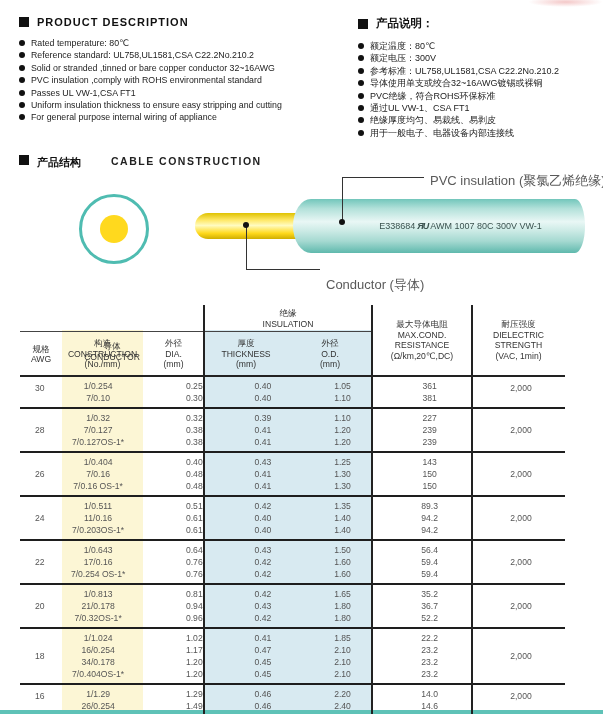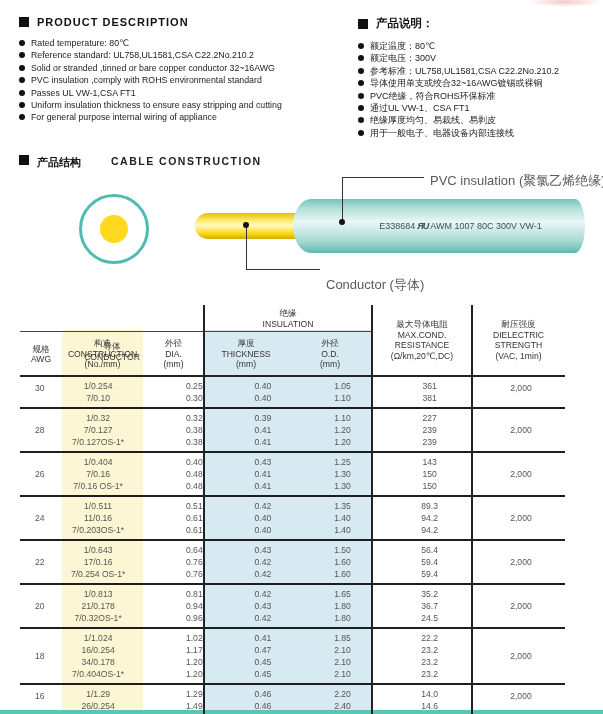--- a/index.html
+++ b/index.html
@@ -358,21 +358,21 @@
 0.94
 0.96</div>
           <div class="cell c-thick">0.42
 0.43
 0.42</div>
           <div class="cell c-od">1.65
 1.80
 1.80</div>
           <div class="cell c-res">35.2
 36.7
-24.5</div>
+52.2</div>
           <div class="cell c-diel vc">2,000</div>
         </div>
 
         <div class="trow">
           <div class="cell c-awg vc">18</div>
           <div class="cell c-cons">1/1.024
 16/0.254
 34/0.178
 7/0.404OS-1*</div>
           <div class="cell c-dia">1.02

